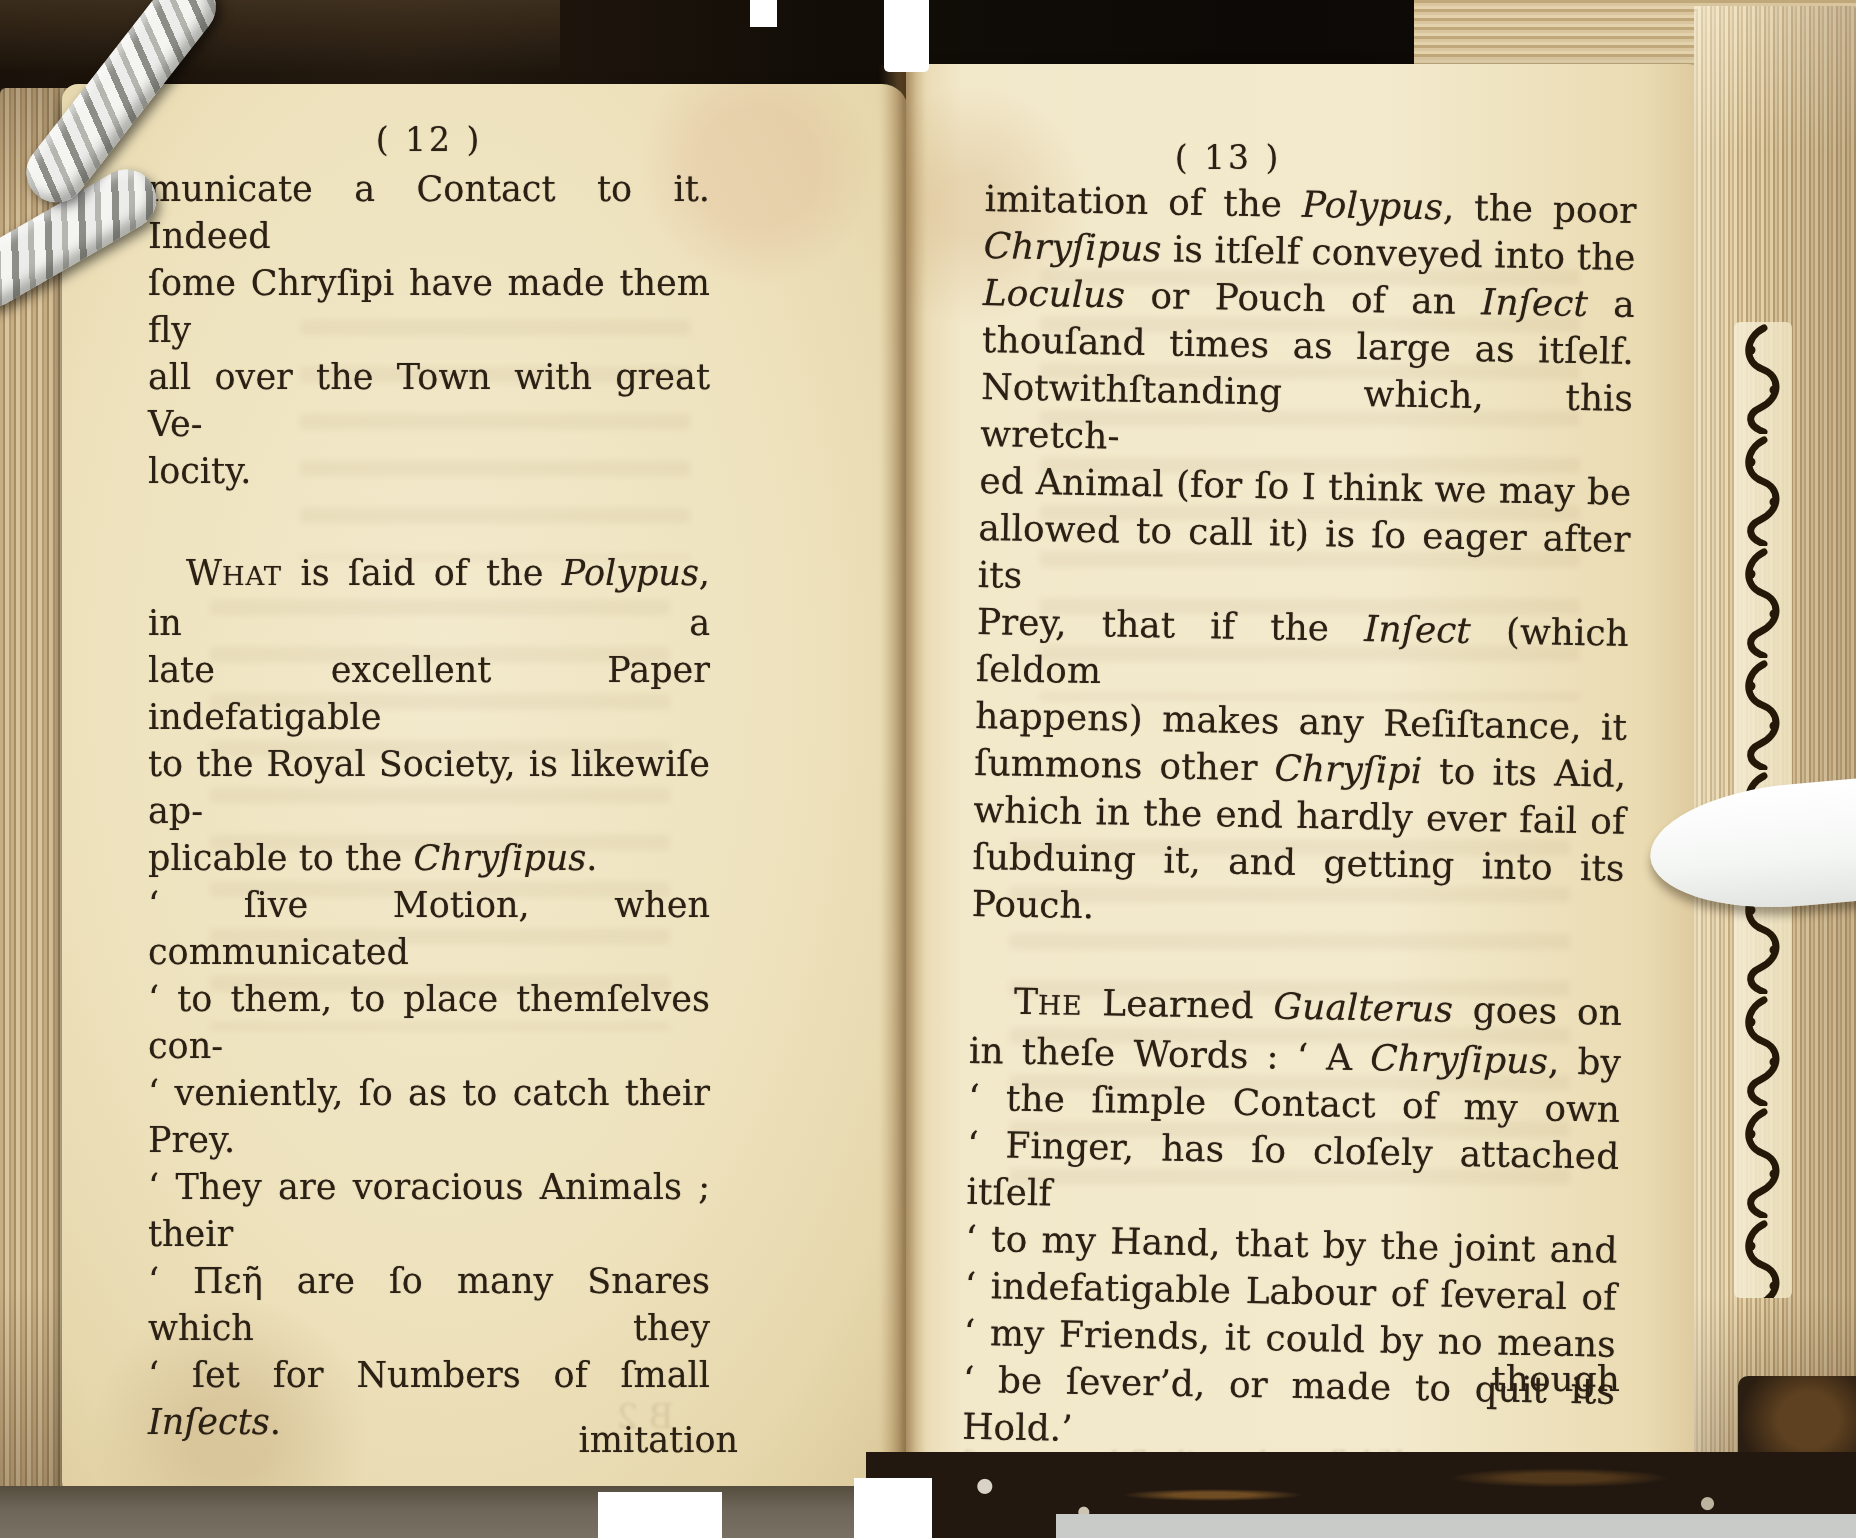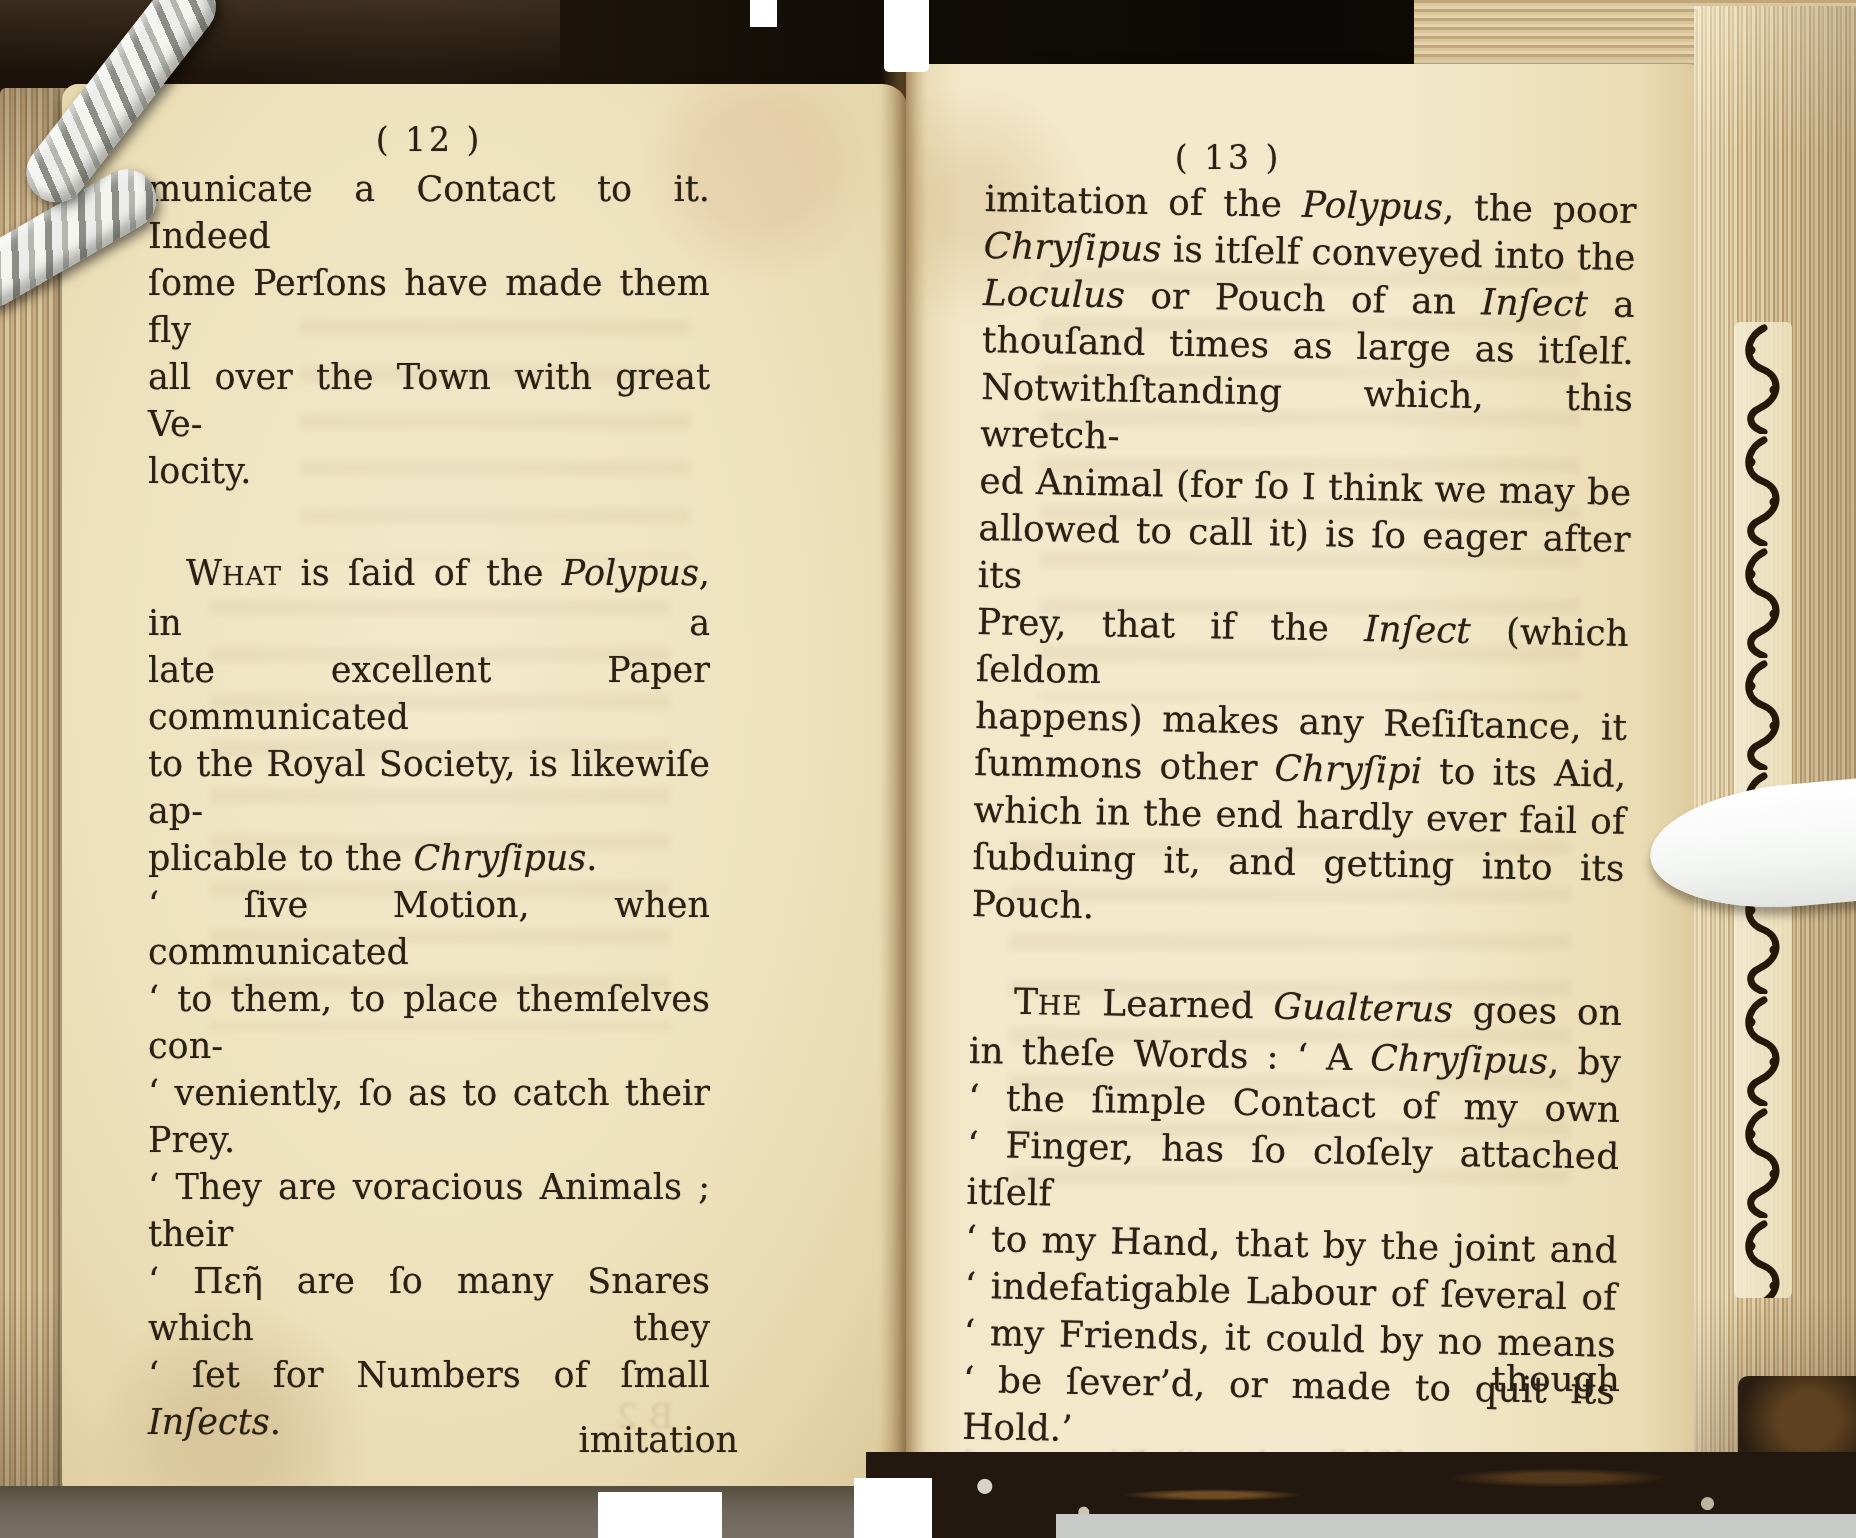--- a/index.html
+++ b/index.html
@@ -121,25 +121,25 @@
   <div class="abs band-top"></div>
   <div class="abs top-right-edges"></div>
   <div class="abs left-fan"></div>
 
   <div class="abs page page-left"></div>
   <div class="abs ghost-lines gl-1"></div>
   <div class="abs ghost-lines gl-2"></div>
   <div class="pagenum pn-left">( 12 )</div>
   <div class="text-block text-left">
       <div class="tl j">municate a Contact to it.  Indeed</div>
-      <div class="tl j">ſome Perſons have made them fly</div>
+      <div class="tl j">ſome Chryſipi have made them fly</div>
       <div class="tl j">all over the Town with great Ve-</div>
       <div class="tl end">locity.</div>
       <div class="tl indent">W<span class="sc">HAT</span> is ſaid of the <i>Polypus</i>, in a</div>
-      <div class="tl j">late excellent Paper communicated</div>
+      <div class="tl j">late excellent Paper indefatigable</div>
       <div class="tl j">to the Royal Society, is likewiſe ap-</div>
       <div class="tl end">plicable to the <i>Chryſipus</i>.</div>
       <div class="tl j">‘ ſive Motion, when communicated</div>
       <div class="tl j">‘ to them, to place themſelves con-</div>
       <div class="tl j">‘ veniently, ſo as to catch their Prey.</div>
       <div class="tl j">‘ They are voracious Animals ; their</div>
       <div class="tl j">‘ Πεῆ are ſo many Snares which they</div>
       <div class="tl j">‘ ſet for Numbers of ſmall <i>Inſects</i>.</div>
     </div>
   <div class="cw cw-left">imitation</div>

